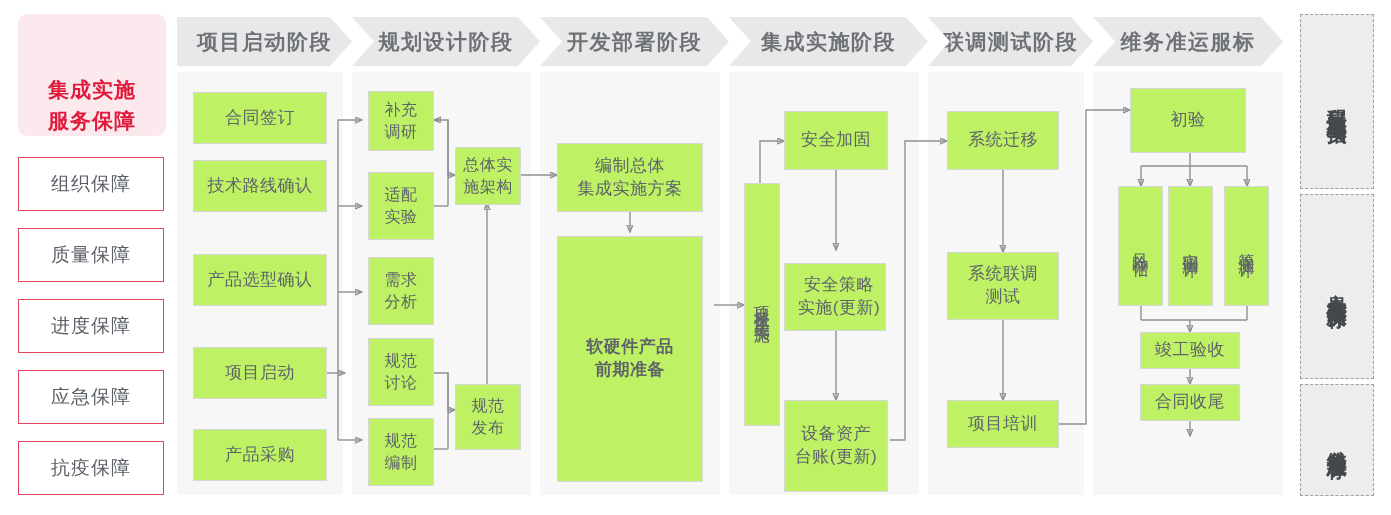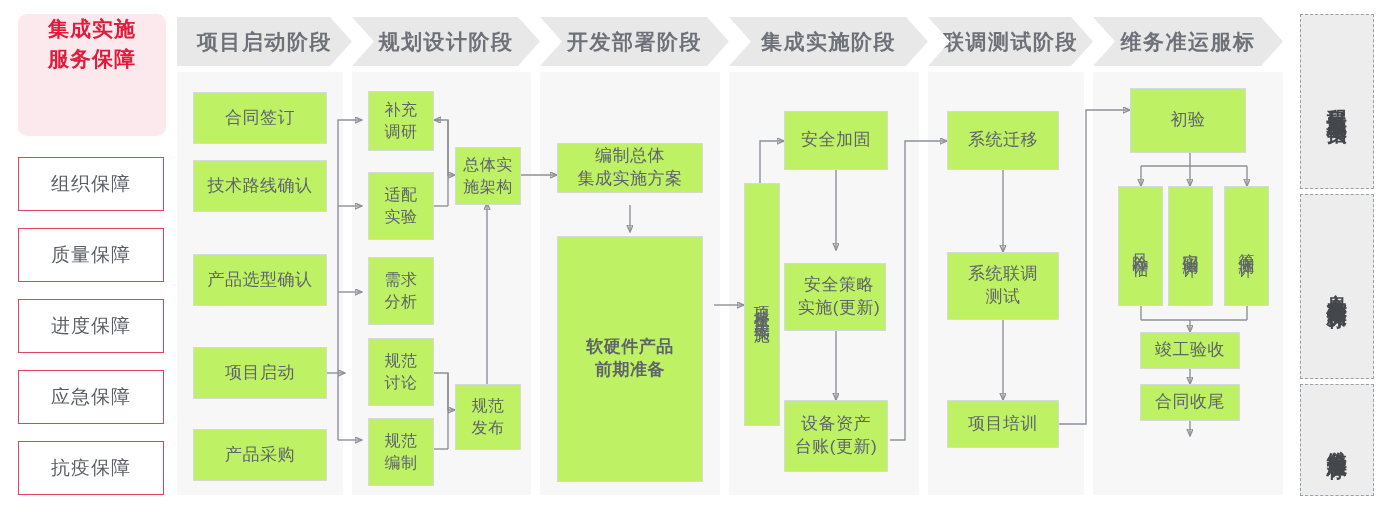--- a/index.html
+++ b/index.html
@@ -14,21 +14,21 @@
     overflow:hidden;
     background:#fff;
   }
   
   .lead-card{
     position:absolute;
     left:18px; top:14px;
     width:148px; height:122px;
     background:#fce9ed;
     border-radius:9px;
-    display:flex; align-items:flex-start; justify-content:center;
+    display:flex; align-items:flex-end; justify-content:center;
     text-align:center;
     color:#e01b3c;
     font-weight:bold;
     font-size:21px;
     line-height:1.45;
     letter-spacing:1px;
   }
   .guard-box{
     position:absolute;
     left:18px;
@@ -224,30 +224,30 @@
 分析</div>
   <div class="node sm" style="left:368px;top:338px;width:66px;height:68px; white-space:pre-line;">规范
 讨论</div>
   <div class="node sm" style="left:368px;top:418px;width:66px;height:68px; white-space:pre-line;">规范
 编制</div>
   <div class="node sm" style="left:455px;top:147px;width:66px;height:58px; white-space:pre-line;">总体实
 施架构</div>
   <div class="node sm" style="left:455px;top:384px;width:66px;height:66px; white-space:pre-line;">规范
 发布</div>
 
-  <div class="node" style="left:557px;top:143px;width:146px;height:50px; white-space:pre-line;">编制总体
+  <div class="node" style="left:557px;top:143px;width:146px;height:69px; white-space:pre-line;">编制总体
 集成实施方案</div>
   <div class="node" style="left:557px;top:236px;width:146px;height:246px; white-space:pre-line;font-weight:bold;">软硬件产品
 前期准备</div>
 
   <div class="node vert sm" style="left:744px;top:183px;width:36px;height:243px;">项目整体集成实施</div>
   <div class="node" style="left:784px;top:111px;width:104px;height:59px;text-align:center;">安全加固</div>
   <div class="node" style="left:784px;top:263px;width:102px;height:68px; white-space:pre-line;padding-left:10px;">安全策略
 实施(更新)</div>
-  <div class="node" style="left:784px;top:400px;width:104px;height:72px; white-space:pre-line;">设备资产
+  <div class="node" style="left:784px;top:400px;width:104px;height:92px; white-space:pre-line;">设备资产
 台账(更新)</div>
 
   <div class="node" style="left:947px;top:111px;width:112px;height:59px;">系统迁移</div>
   <div class="node" style="left:947px;top:252px;width:112px;height:68px; white-space:pre-line;">系统联调
 测试</div>
   <div class="node" style="left:947px;top:400px;width:112px;height:48px;">项目培训</div>
 
   <div class="node" style="left:1130px;top:88px;width:116px;height:65px;">初验</div>
   <div class="node vert sm" style="left:1118px;top:186px;width:45px;height:120px;">风险评估</div>
   <div class="node vert sm" style="left:1168px;top:186px;width:45px;height:120px;">密码测评</div>

